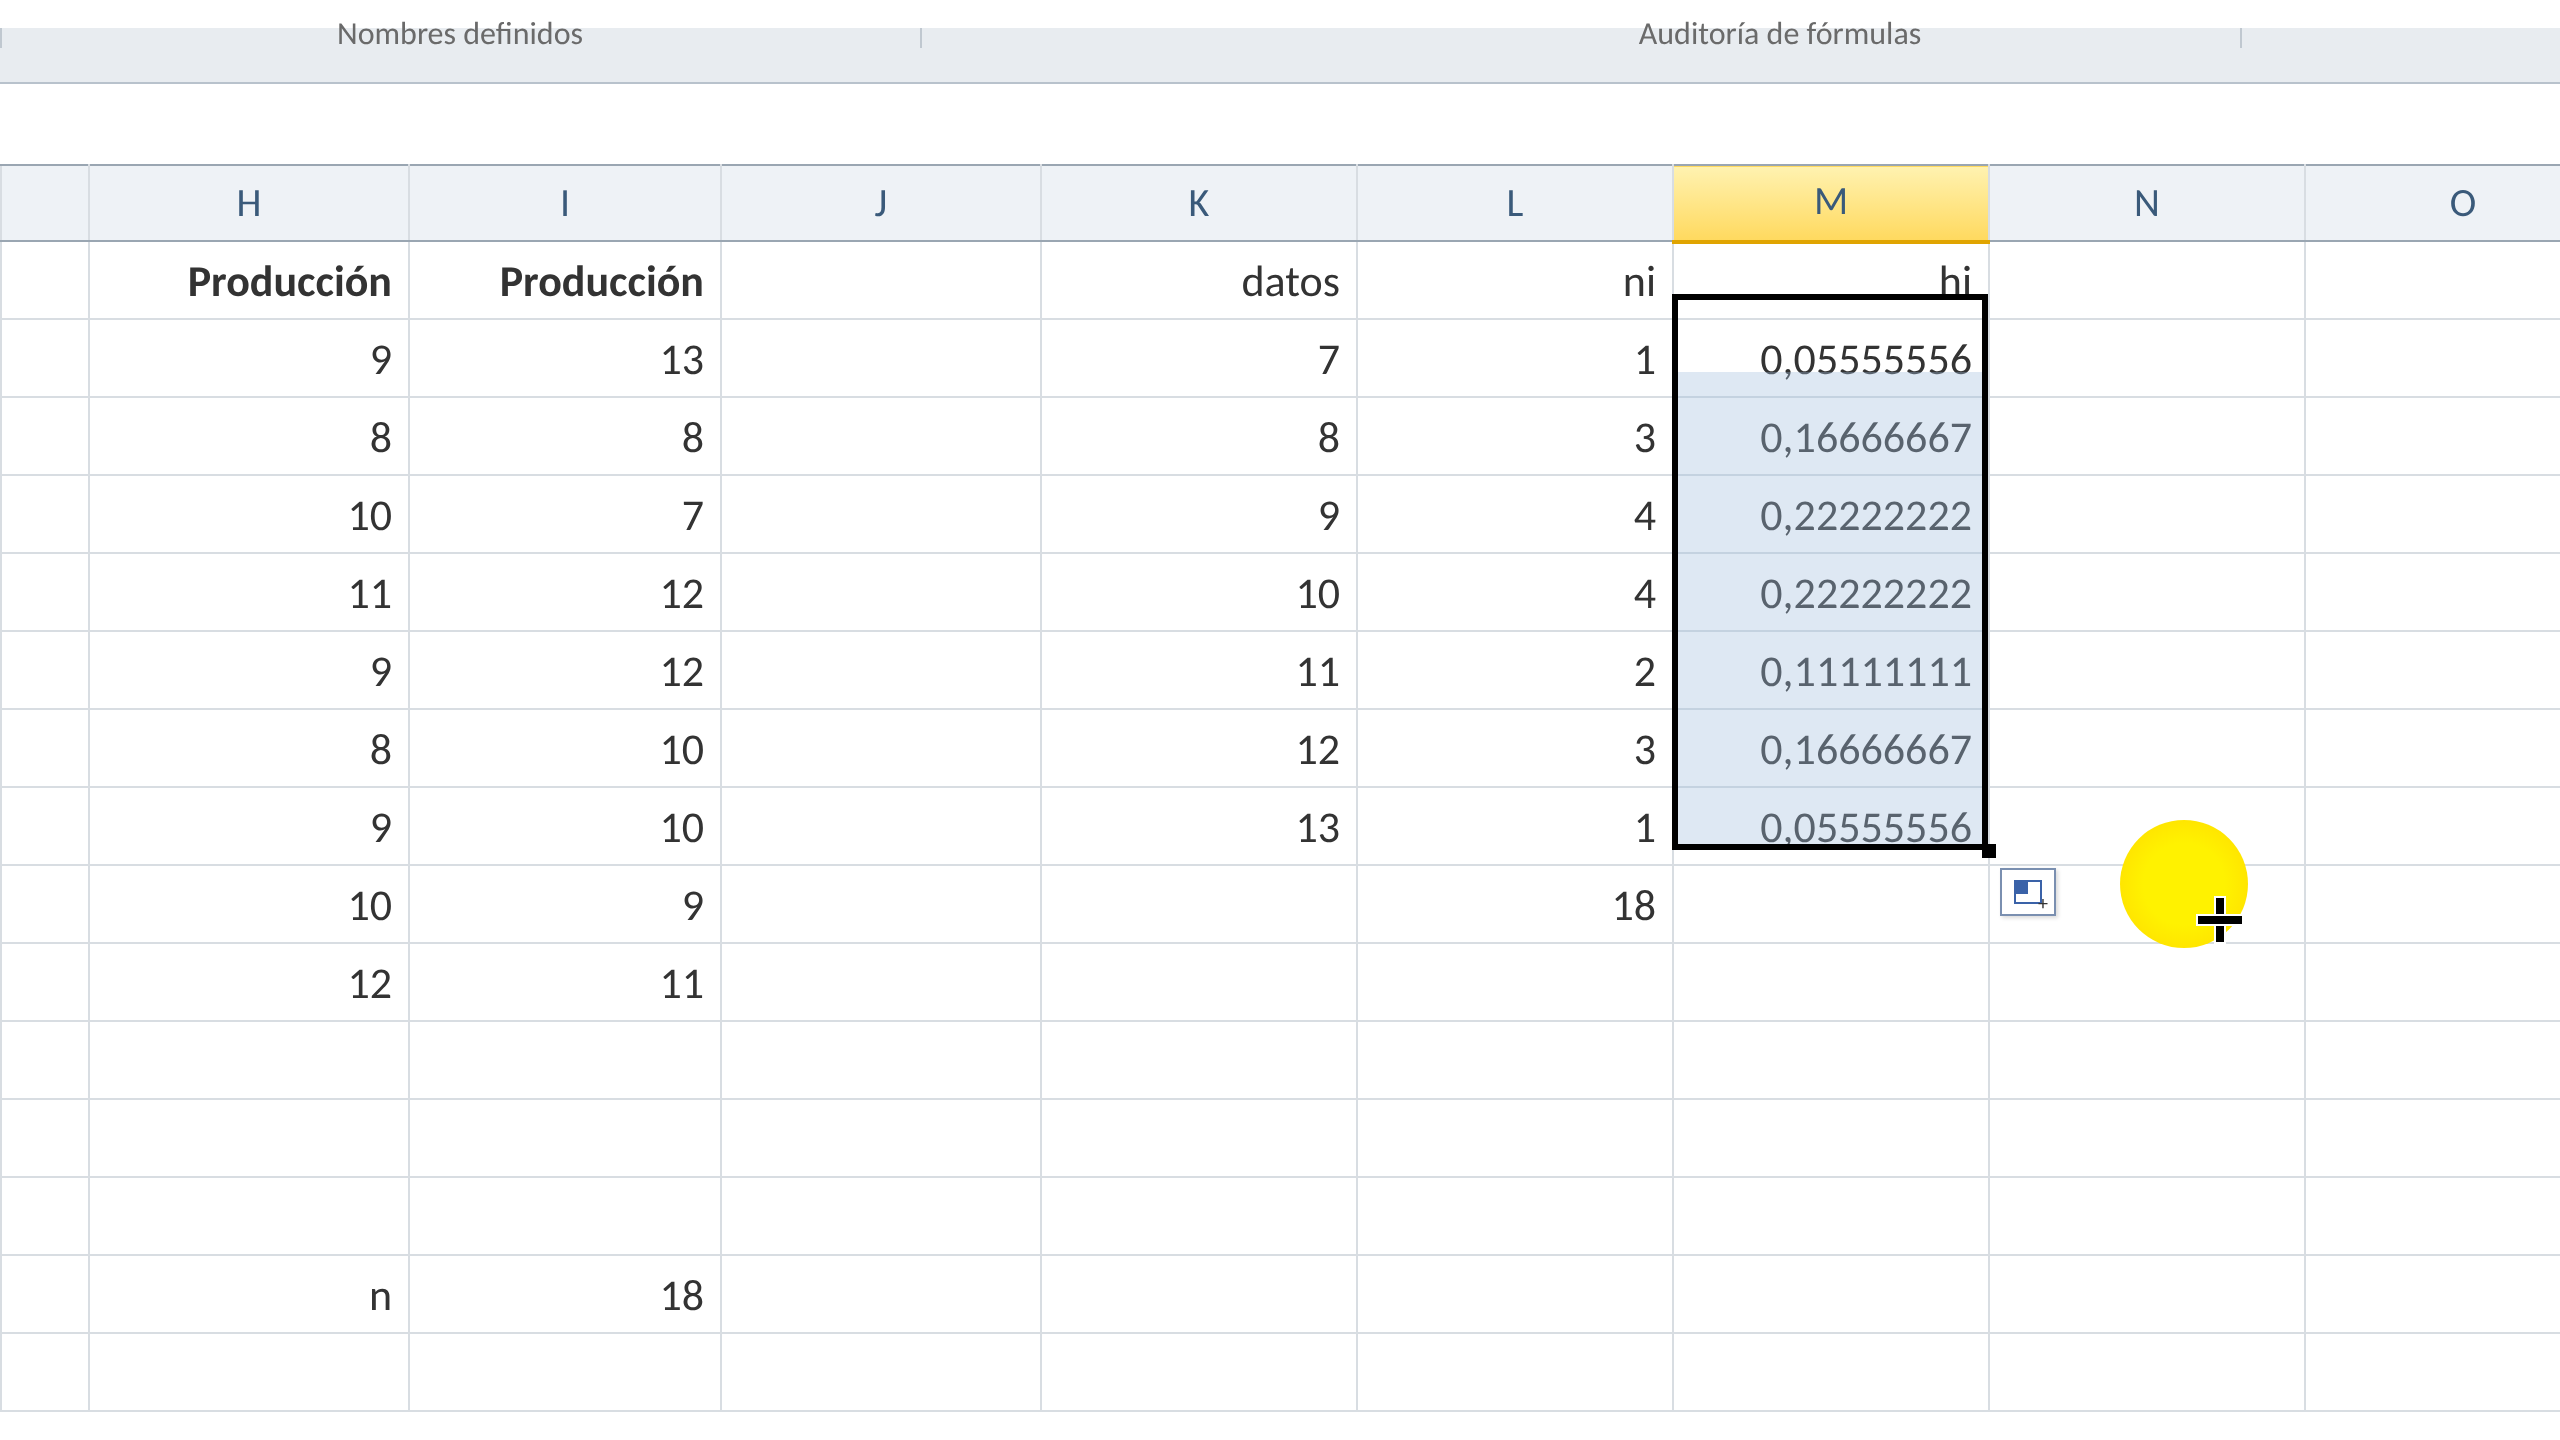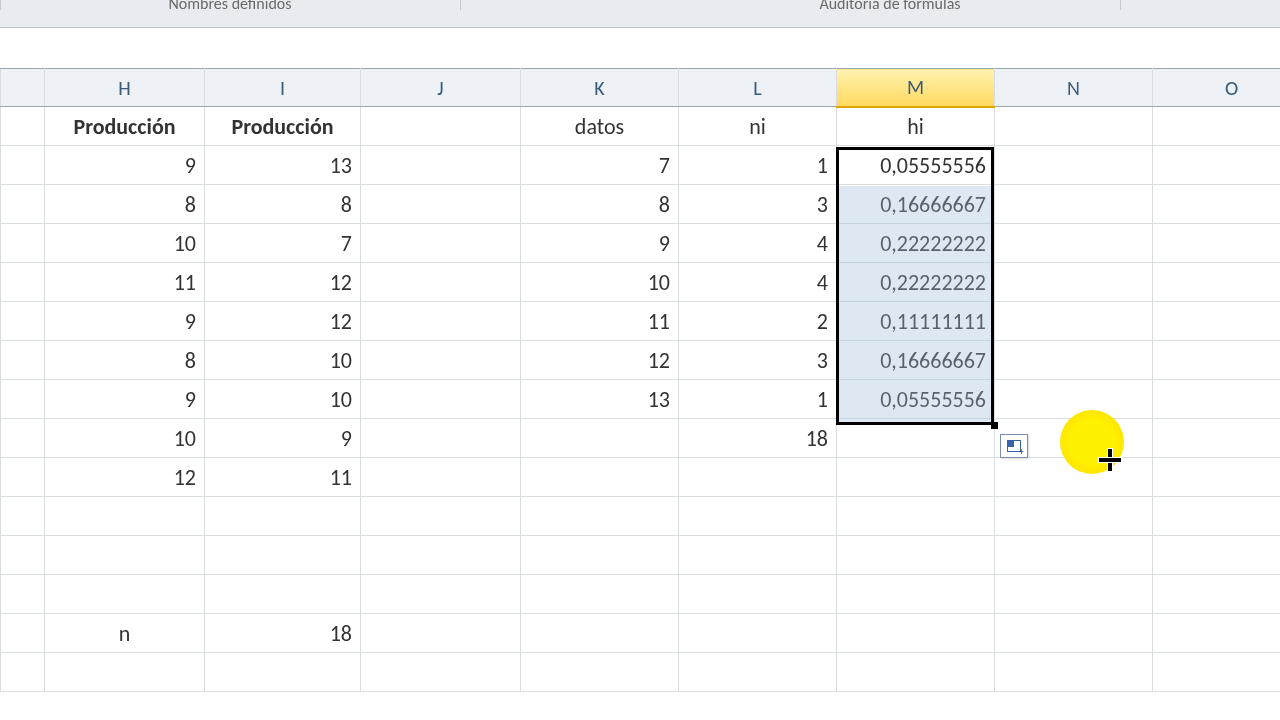--- a/index.html
+++ b/index.html
@@ -10,20 +10,21 @@
     overflow: hidden;
     width: 1280px;
     height: 720px;
     position: relative;
   }
   .ribbon-area {
     height: 28px;
     background: #e8ecf0;
     border-bottom: 1px solid #b8c2cc;
     position: relative;
+    margin-top: 14px;
   }
   .ribbon-group-label {
     position: absolute;
     font-size: 16px;
     color: #6a6a6a;
     top: -6px;
     text-align: center;
   }
   .ribbon-divider-top {
     position: absolute;
@@ -63,21 +64,21 @@
     background: linear-gradient(#fff2b0, #ffd95e);
     border-bottom: 2px solid #e0a400;
   }
   .rownum { width: 44px; }
   .red-header {
     color: #d02020;
     font-weight: bold;
     text-align: left;
   }
   .num { text-align: right; }
-  .txt { text-align: center; }
+  .txt { text-align: right; }
   .sel-range {
     position: absolute;
     border: 3px solid #000;
     pointer-events: none;
   }
   .sel-fill {
     position: absolute;
     background: rgba(160,190,220,0.35);
     pointer-events: none;
   }

